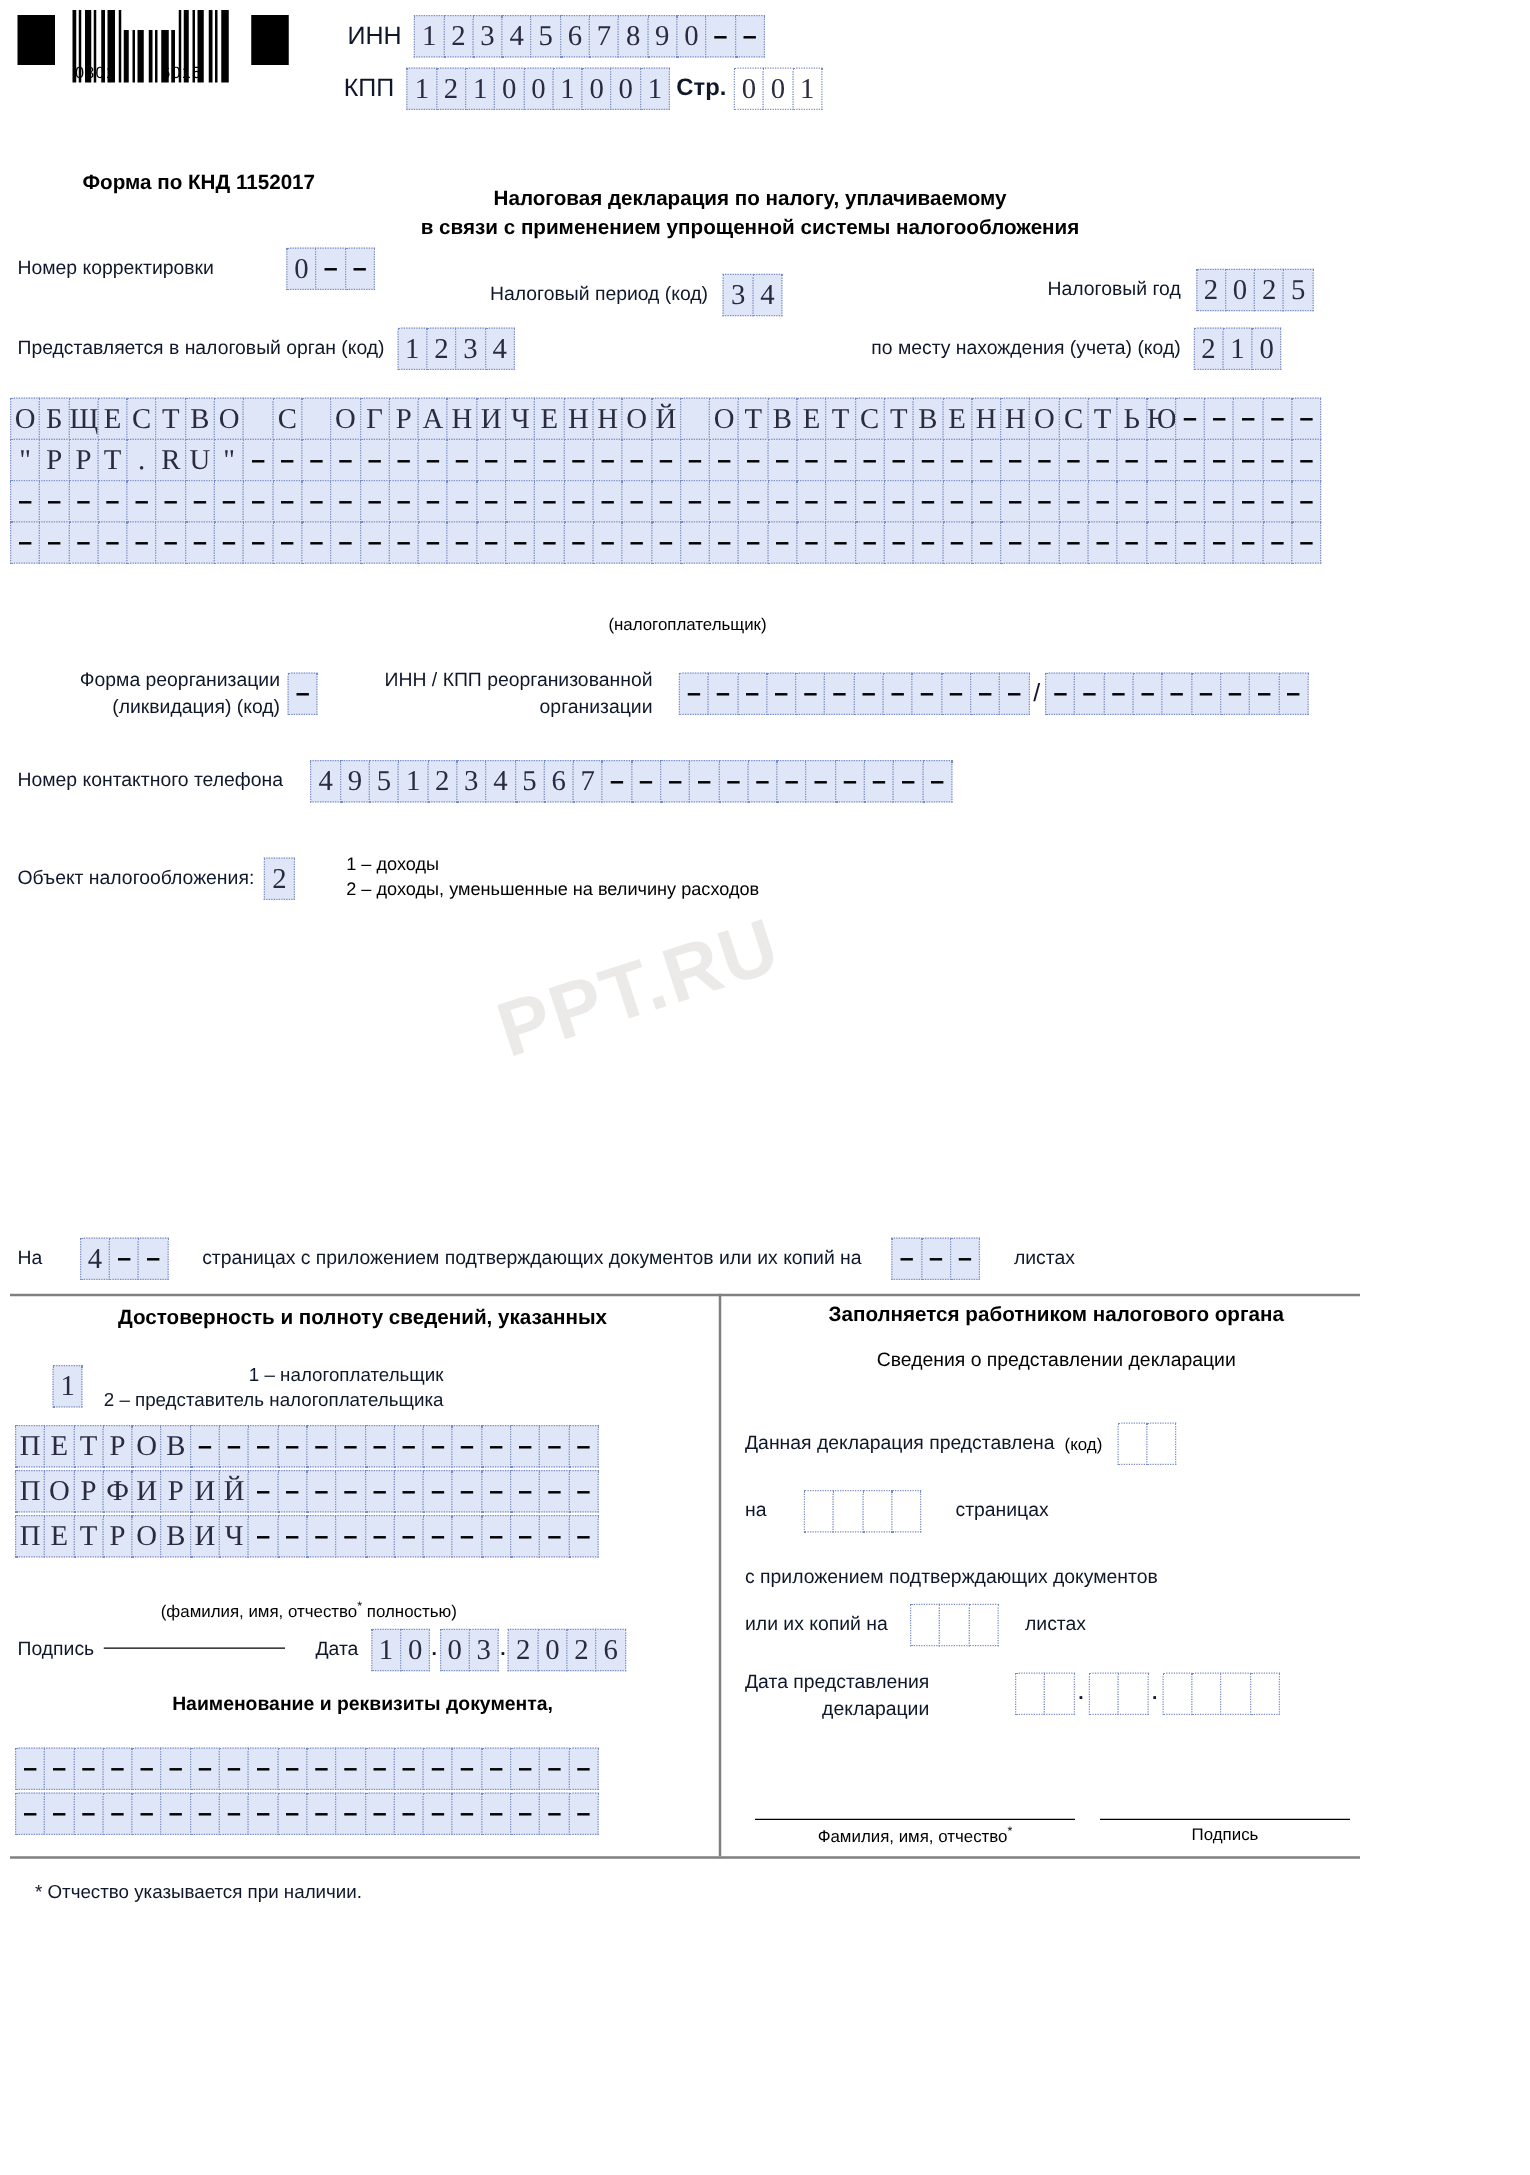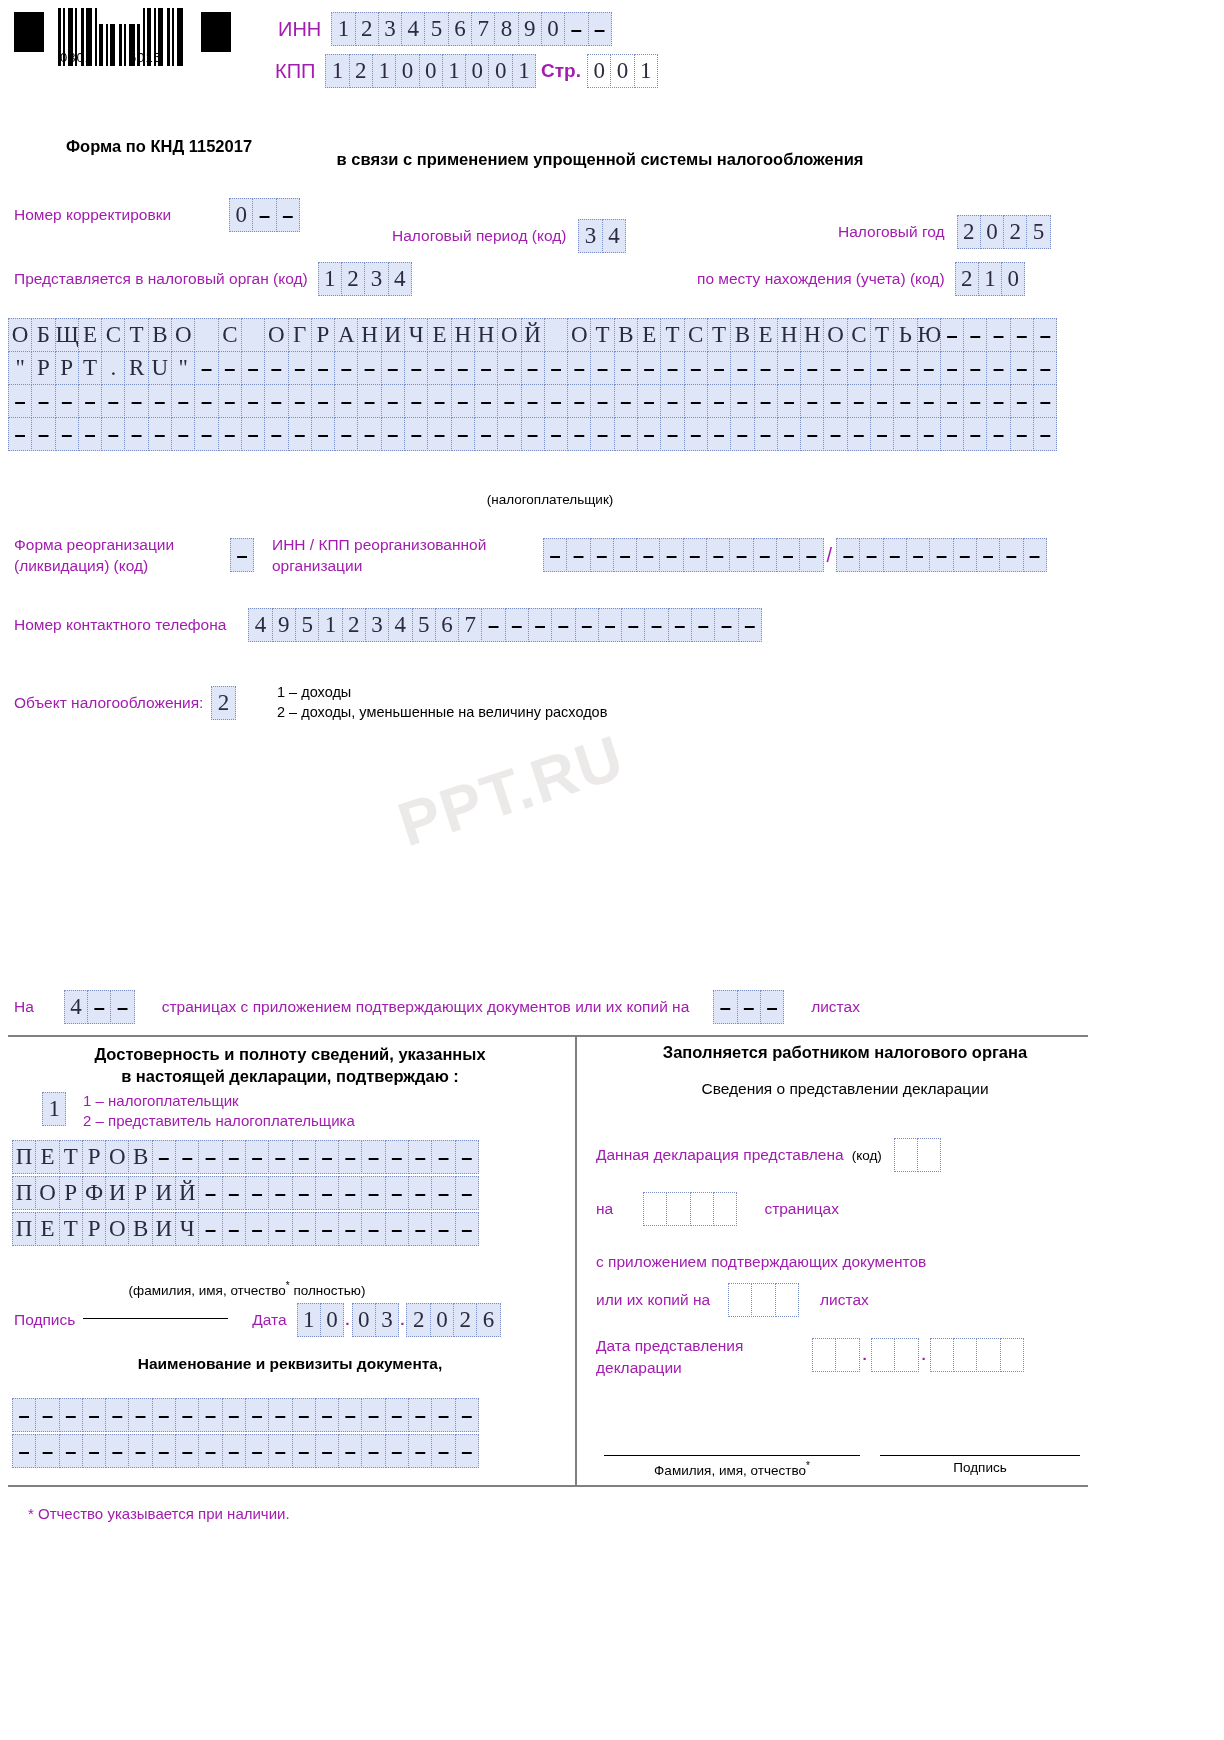--- a/index.html
+++ b/index.html
@@ -24,21 +24,21 @@
     font-family:"Liberation Serif", serif;
     font-size:23px;
     line-height:32px;
     text-align:center;
     color:#2b2b40;
   }
   .cell.empty-white { background:#ffffff; }
   .cell.dash { color:#000; font-weight:bold; font-family:"Liberation Sans",sans-serif; font-size:20px; }
 
   
-  .lbl { font-size:15.5px; color:#a21caf; }
+  .lbl { font-size:15.5px; color:#0f172a;text-align:right; }
   .lbl-sm { font-size:13.5px; }
   .bold { font-weight:bold; }
 
   .abs { position:absolute; }
 
   
   .barcode { display:flex; align-items:flex-end; height:58px; }
   .bk { background:#000; }
   .sq { width:30px; height:40px; background:#000; }
 
@@ -141,20 +141,21 @@
     <span class="lbl bold" style="font-size:19px; margin:0 6px 0 6px;">Стр.</span>
     <div class="cells" id="page-cells">
         <div class="cell empty-white">0</div>
         <div class="cell empty-white">0</div>
         <div class="cell empty-white">1</div>
       </div>
   </div>
 
   <div class="abs bold" style="left:66px; top:137px; font-size:16.5px;">Форма по КНД 1152017</div>
   <div class="abs bold center" style="left:300px; top:148px; width:600px; font-size:16.5px; line-height:23px;">
+    <div>Налоговая декларация по налогу, уплачиваемому</div>
     <div>в связи с применением упрощенной системы налогообложения</div>
   </div>
 
   <div class="abs" style="left:14px; top:198px; display:flex; align-items:center;gap:48px;">
     <span class="lbl">Номер корректировки</span>
     <div class="cells" id="corr-cells" style="margin-left:10px;">
         <div class="cell">0</div>
         <div class="cell dash">–</div>
         <div class="cell dash">–</div>
       </div>
@@ -482,21 +483,20 @@
       </div>
     <span class="lbl" style="margin-left:28px;">листах</span>
   </div>
 
   <div class="abs hr" style="left:8px; top:1035px; width:1080px;"></div>
   <div class="abs vr" style="left:575px; top:1035px; height:450px;"></div>
   <div class="abs hr" style="left:8px; top:1485px; width:1080px;"></div>
 
   <div class="abs center bold" style="left:10px; top:1043px; width:560px; font-size:16.5px; line-height:22px;">
     <div>Достоверность и полноту сведений, указанных</div>
-    <div>в настоящей декларации, подтверждаю :</div>
   </div>
 
   <div class="abs" style="left:42px; top:1092px;">
     <div class="cells" id="confirm-code-cells">
         <div class="cell">1</div>
       </div>
   </div>
   <div class="abs" style="left:83px; top:1091px; line-height:20px;">
     <div class="lbl" style="font-size:15px;">1 – налогоплательщик</div>
     <div class="lbl" style="font-size:15px;">2 – представитель налогоплательщика</div>

